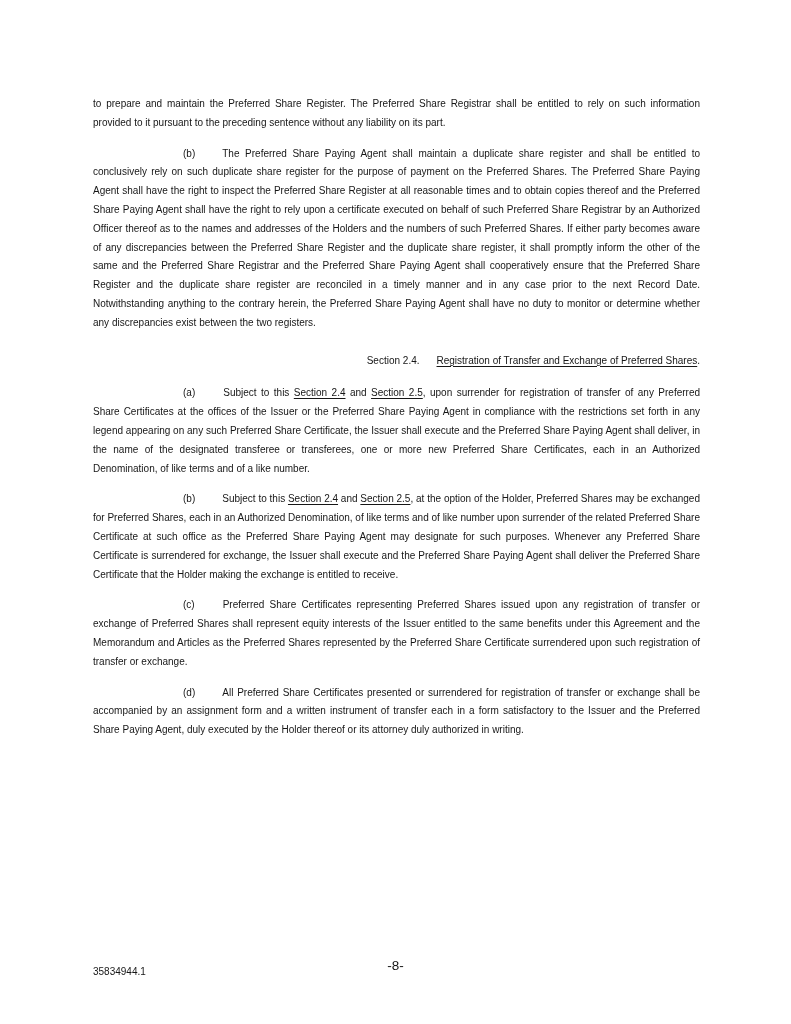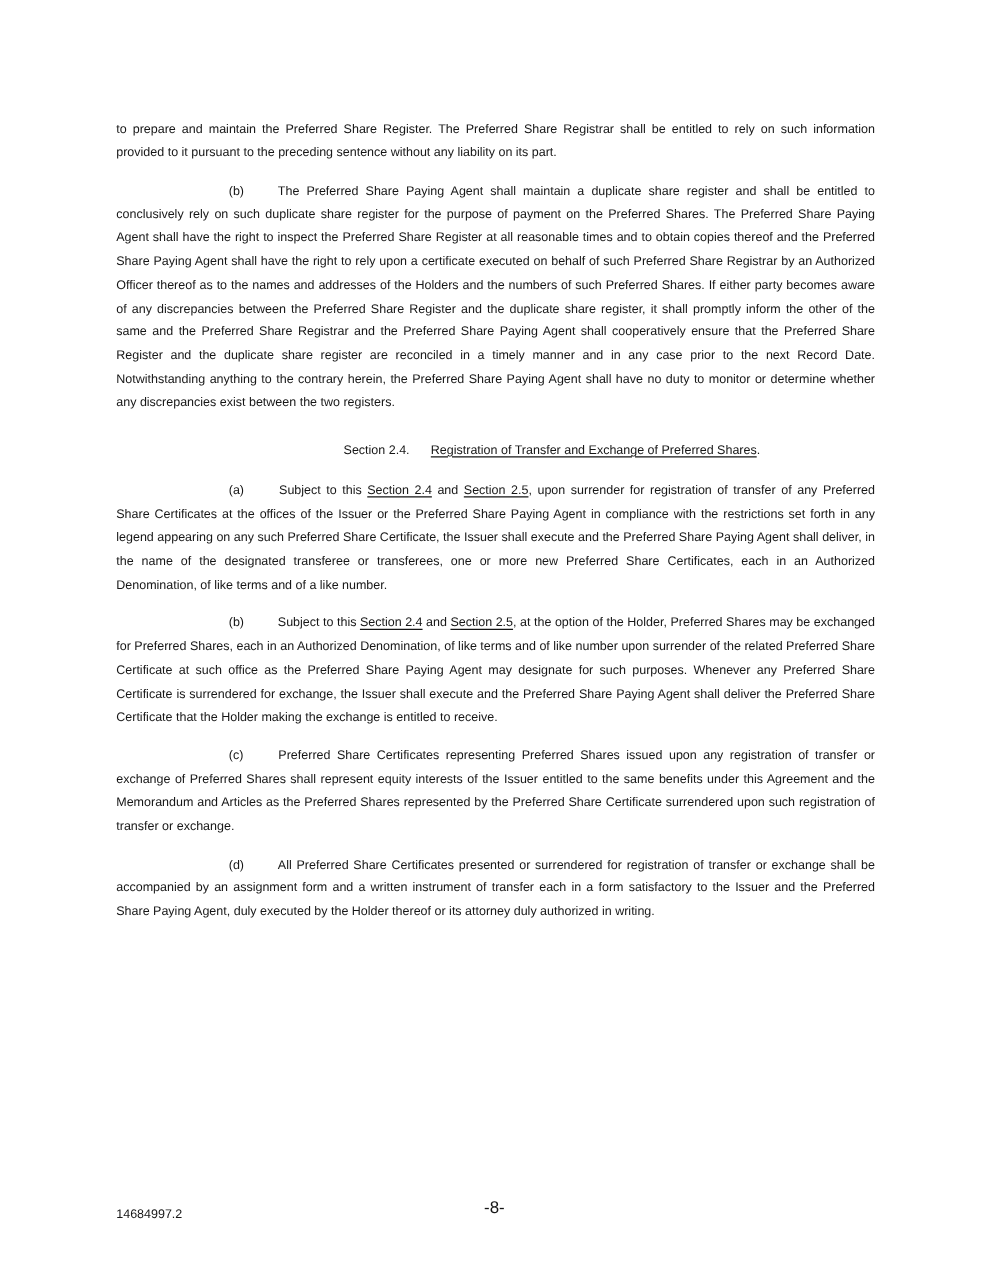--- a/index.html
+++ b/index.html
@@ -28,21 +28,21 @@
     line-height: 18.8px;
     text-align: justify;
     text-indent: 90px;
   }
   p.no-indent {
     text-indent: 0;
   }
   p.heading {
     margin-top: 19px;
     margin-bottom: 14px;
-    text-align: center;
+    text-align: right;
   }
   .u {
     text-decoration: underline;
     text-underline-offset: 2px;
   }
   .tab {
     display: inline-block;
   }
   .footer-docid {
     position: absolute;
@@ -68,15 +68,15 @@
   <div class="content">
     <p class="para no-indent"><span>to prepare and maintain the Preferred Share Register.  The Preferred Share Registrar shall be entitled to rely on such information provided to it pursuant to the preceding sentence without any liability on its part.</span></p>
     <p class="para"><span>(b)</span><span class="tab" style="width: 27px;"></span><span>The Preferred Share Paying Agent shall maintain a duplicate share register and shall be entitled to conclusively rely on such duplicate share register for the purpose of payment on the Preferred Shares.  The Preferred Share Paying Agent shall have the right to inspect the Preferred Share Register at all reasonable times and to obtain copies thereof and the Preferred Share Paying Agent shall have the right to rely upon a certificate executed on behalf of such Preferred Share Registrar by an Authorized Officer thereof as to the names and addresses of the Holders and the numbers of such Preferred Shares.  If either party becomes aware of any discrepancies between the Preferred Share Register and the duplicate share register, it shall promptly inform the other of the same and the Preferred Share Registrar and the Preferred Share Paying Agent shall cooperatively ensure that the Preferred Share Register and the duplicate share register are reconciled in a timely manner and in any case prior to the next Record Date.  Notwithstanding anything to the contrary herein, the Preferred Share Paying Agent shall have no duty to monitor or determine whether any discrepancies exist between the two registers.</span></p>
     <p class="para heading"><span>Section 2.4.</span><span class="tab" style="width: 17px;"></span><span class="u">Registration of Transfer and Exchange of Preferred Shares</span><span>.</span></p>
     <p class="para"><span>(a)</span><span class="tab" style="width: 28px;"></span><span>Subject to this </span><span class="u">Section 2.4</span><span> and </span><span class="u">Section 2.5</span><span>, upon surrender for registration of transfer of any Preferred Share Certificates at the offices of the Issuer or the Preferred Share Paying Agent in compliance with the restrictions set forth in any legend appearing on any such Preferred Share Certificate, the Issuer shall execute and the Preferred Share Paying Agent shall deliver, in the name of the designated transferee or transferees, one or more new Preferred Share Certificates, each in an Authorized Denomination, of like terms and of a like number.</span></p>
     <p class="para"><span>(b)</span><span class="tab" style="width: 27px;"></span><span>Subject to this </span><span class="u">Section 2.4</span><span> and </span><span class="u">Section 2.5</span><span>, at the option of the Holder, Preferred Shares may be exchanged for Preferred Shares, each in an Authorized Denomination, of like terms and of like number upon surrender of the related Preferred Share Certificate at such office as the Preferred Share Paying Agent may designate for such purposes.  Whenever any Preferred Share Certificate is surrendered for exchange, the Issuer shall execute and the Preferred Share Paying Agent shall deliver the Preferred Share Certificate that the Holder making the exchange is entitled to receive.</span></p>
     <p class="para"><span>(c)</span><span class="tab" style="width: 28px;"></span><span>Preferred Share Certificates representing Preferred Shares issued upon any registration of transfer or exchange of Preferred Shares shall represent equity interests of the Issuer entitled to the same benefits under this Agreement and the Memorandum and Articles as the Preferred Shares represented by the Preferred Share Certificate surrendered upon such registration of transfer or exchange.</span></p>
     <p class="para"><span>(d)</span><span class="tab" style="width: 27px;"></span><span>All Preferred Share Certificates presented or surrendered for registration of transfer or exchange shall be accompanied by an assignment form and a written instrument of transfer each in a form satisfactory to the Issuer and the Preferred Share Paying Agent, duly executed by the Holder thereof or its attorney duly authorized in writing.</span></p>
   </div>
 
-  <div class="footer-docid">14684997.2</div>
+  <div class="footer-docid">35834944.1</div>
   <div class="footer-page">-8-</div>
 </div>
 
 </body></html>

